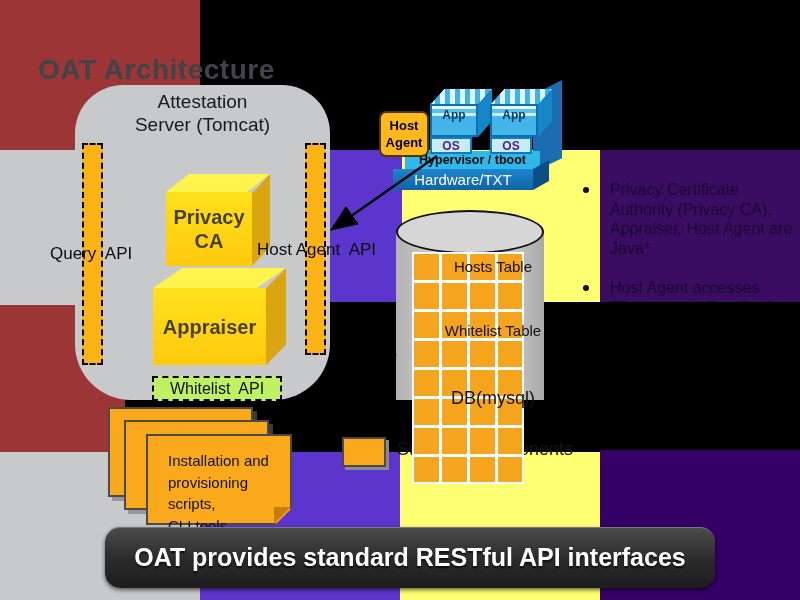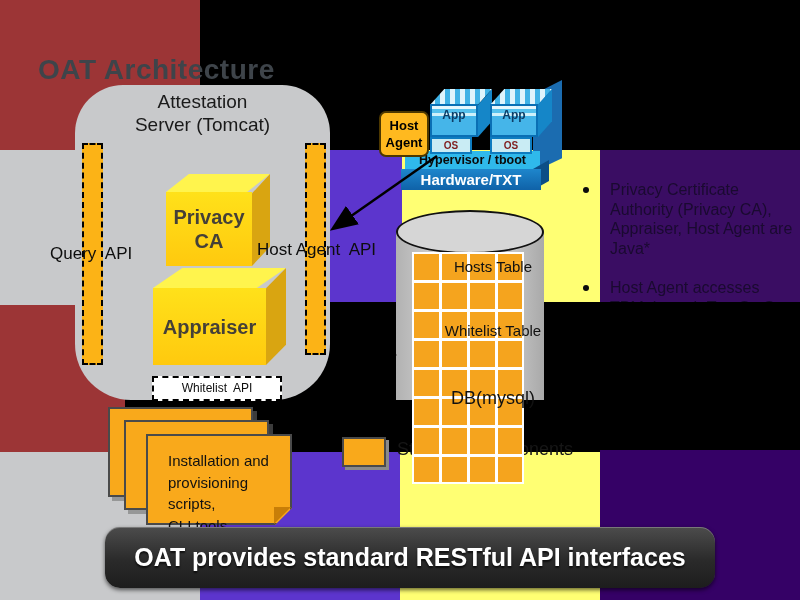--- a/index.html
+++ b/index.html
@@ -30,22 +30,22 @@
   .cube-front{position:absolute;background:linear-gradient(180deg,#FFE11A,#FFC90E);
               display:flex;align-items:center;justify-content:center;text-align:center;
               font-weight:bold;font-size:20px;color:#454038;line-height:24px;z-index:3;}
   .cube-top,.cube-side{position:absolute;z-index:3;}
   .cube-top{background:#FFF44D;clip-path:polygon(0 100%,22% 0,100% 0,78% 100%);}
   .cube-side{background:#D9A511;clip-path:polygon(0 21%,100% 0,100% 79%,0 100%);}
 
   
   .api-bar{position:absolute;width:21px;background:#FCB316;border:2px dashed #000;z-index:2;box-sizing:border-box;}
   .api-label{position:absolute;font-size:17px;color:#0d0d0d;z-index:4;}
-  .wl-box{left:152px;top:376px;width:130px;height:25px;background:#ffffff;border:2px dashed #000;
-          box-sizing:border-box;text-align:center;font-size:12px;color:#0d0d0d;line-height:21px;z-index:4;}
+  .wl-box{left:152px;top:376px;width:130px;height:25px;background:#bef264;border:2px dashed #000;
+          box-sizing:border-box;text-align:center;font-size:16px;color:#0d0d0d;line-height:21px;z-index:4;}
 
   
   .note{position:absolute;width:145px;height:90px;background:#F9A91B;border:2px solid #4a4a4a;
         box-sizing:border-box;box-shadow:4px 4px 0 rgba(110,110,110,.55);z-index:3;}
   .note-front{width:146px;height:91px;clip-path:polygon(0 0,100% 0,100% calc(100% - 17px),calc(100% - 17px) 100%,0 100%);
               box-shadow:none;}
   .note-fold{left:274px;top:507px;width:17px;height:17px;background:#C87E08;
              clip-path:polygon(0 0,100% 0,0 100%);z-index:4;}
   .note-text{left:168px;top:450px;width:126px;font-size:15px;color:#111;line-height:21.5px;z-index:4;}
 
@@ -60,29 +60,29 @@
   .cyl-top{left:396px;top:210px;width:148px;height:44px;background:#D6D6D6;border:2.5px solid #111;
            border-radius:50%;box-sizing:border-box;z-index:2;}
   .db-grid{left:412px;top:252px;width:112px;height:232px;background-color:#F5A41E;
            background-image:repeating-linear-gradient(to bottom,rgba(0,0,0,0) 0 26px,#fff 26px 29px),
                             repeating-linear-gradient(to right,rgba(0,0,0,0) 0 25px,#fff 25px 28px);
            border:2px solid #fff;box-sizing:border-box;z-index:2;}
   .db-label{position:absolute;width:100%;text-align:center;color:#111;z-index:3;padding-left:25px;}
 
   
   .hw-bar{left:393px;top:169px;width:140px;height:21px;background:linear-gradient(180deg,#1E86CC,#0F62A8);
-          color:#fff;font-weight:bold;font-size:15px;text-align:center;line-height:21px;z-index:3;margin-left:8px;}
+          color:#fff;font-weight:normal;font-size:15px;text-align:center;line-height:21px;z-index:3;}
   .hw-side{left:533px;top:160px;width:16px;height:30px;background:#0C4E86;
            clip-path:polygon(0 30%,100% 0,100% 70%,0 100%);z-index:3;}
   .hyp-bar{left:405px;top:151px;width:135px;height:19px;background:#2FB9EB;color:#0a0a0a;
            font-weight:bold;font-size:12.5px;text-align:center;line-height:19px;z-index:3;}
   .stack-side{left:533px;top:80px;width:29px;height:92px;background:#1B6CB0;
               clip-path:polygon(0 16%,100% 0,100% 85%,0 100%);z-index:2;}
   .os-chip{position:absolute;width:42px;height:17px;background:#C9ECF4;border:2px solid #0E7CC0;
-           box-sizing:border-box;text-align:center;font-weight:bold;font-size:10px;color:#7f1d1d;
+           box-sizing:border-box;text-align:center;font-weight:bold;font-size:12px;color:#4c1d95;
            line-height:14px;z-index:4;}
   .app-front{position:absolute;width:48px;height:33px;box-sizing:border-box;
              background:linear-gradient(180deg,#E6F7FD 0 3px,#56C2EE 3px 7px,#CFF0FA 7px 10px,#45B5E9 10px);
              border:2.5px solid #0A6FB4;text-align:center;z-index:3;}
   .app-front span{display:block;margin-top:2px;font-weight:bold;font-size:12px;color:#0D3D66;}
   .app-top{position:absolute;width:62px;height:16px;
            background:repeating-linear-gradient(90deg,#DFF4FC 0 5px,#3FB2E6 5px 10px);
            clip-path:polygon(0 100%,23% 0,100% 0,77% 100%);z-index:3;}
   .app-side{position:absolute;width:14px;height:48px;background:#1586C8;
             clip-path:polygon(0 33%,100% 0,100% 67%,0 100%);z-index:3;}

